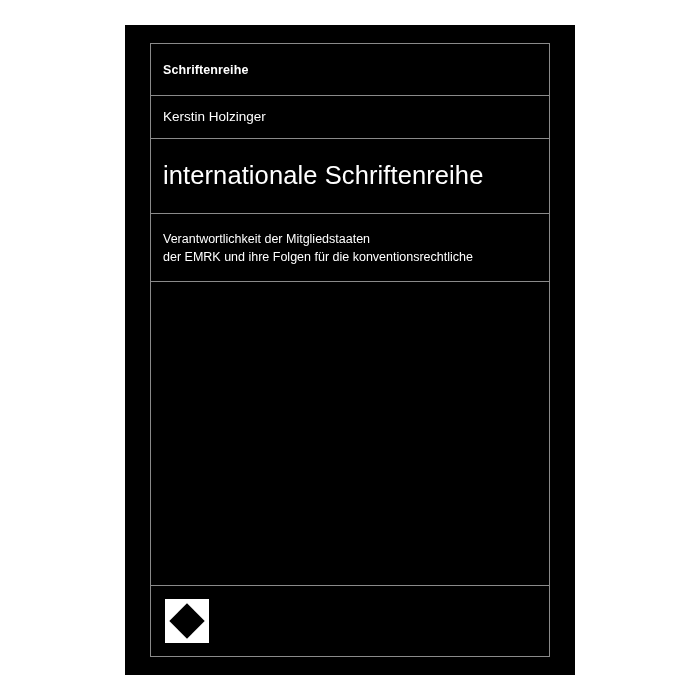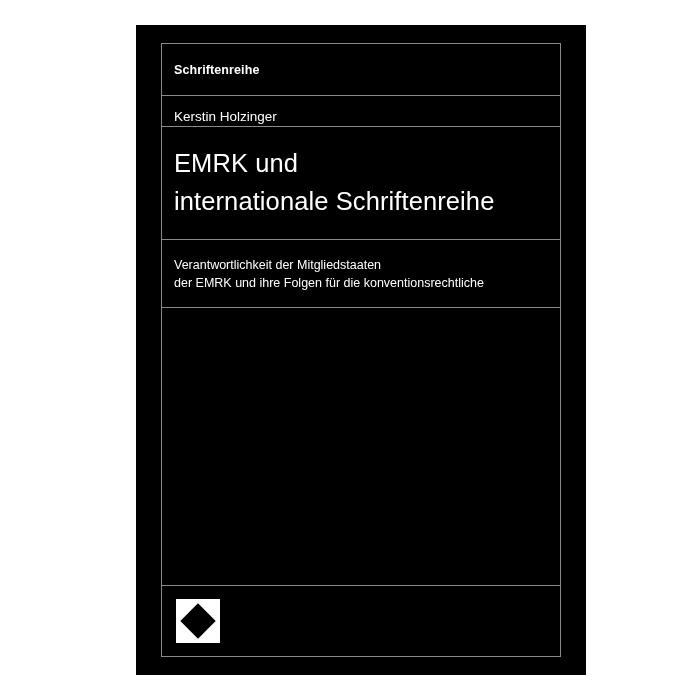--- a/index.html
+++ b/index.html
@@ -6,21 +6,21 @@
     margin: 0;
     padding: 0;
     width: 700px;
     height: 700px;
     background: #ffffff;
     font-family: "Liberation Sans", sans-serif;
   }
 
   #cover {
     position: absolute;
-    left: 136px;
+    left: 125px;
     top: 25px;
     width: 450px;
     height: 650px;
     background: #000000;
     box-sizing: border-box;
   }
 
   
   .frame {
     position: absolute;
@@ -47,21 +47,21 @@
   .series .line {
     color: #ffffff;
     font-size: 12.5px;
     font-weight: bold;
     line-height: 17px;
     letter-spacing: 0.1px;
   }
 
   .author {
     padding-top: 12px;
-    padding-bottom: 0;
+    padding-bottom: 12px;
   }
   .author .name {
     color: #ffffff;
     font-size: 13.5px;
     line-height: 18px;
   }
 
   .title {
     padding-top: 17px;
     padding-bottom: 19px;
@@ -131,21 +131,20 @@
 
     <div class="band series">
       <div class="line">Schriftenreihe</div>
     </div>
 
     <div class="band author">
       <div class="name">Kerstin Holzinger</div>
     </div>
 
     <div class="band title">
-      <div class="tline">EMRK und</div>
       <div class="tline">internationale Schriftenreihe</div>
     </div>
 
     <div class="band subtitle">
       <div class="sline">Verantwortlichkeit der Mitgliedstaaten</div>
       <div class="sline">der EMRK und ihre Folgen für die konventionsrechtliche</div>
     </div>
 
     <div class="spacer"></div>
 

